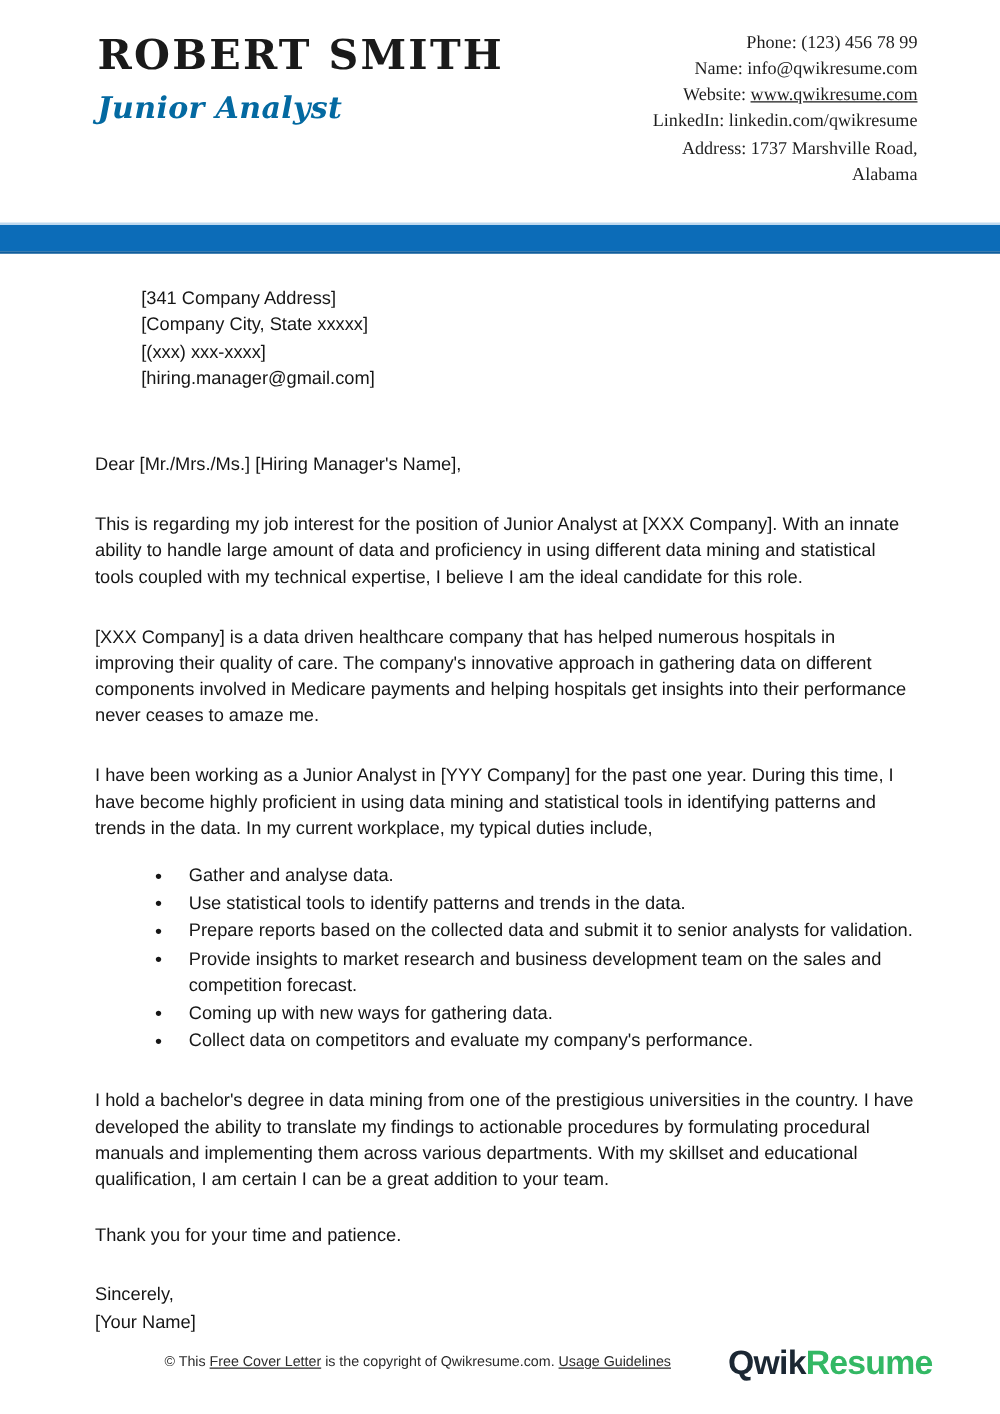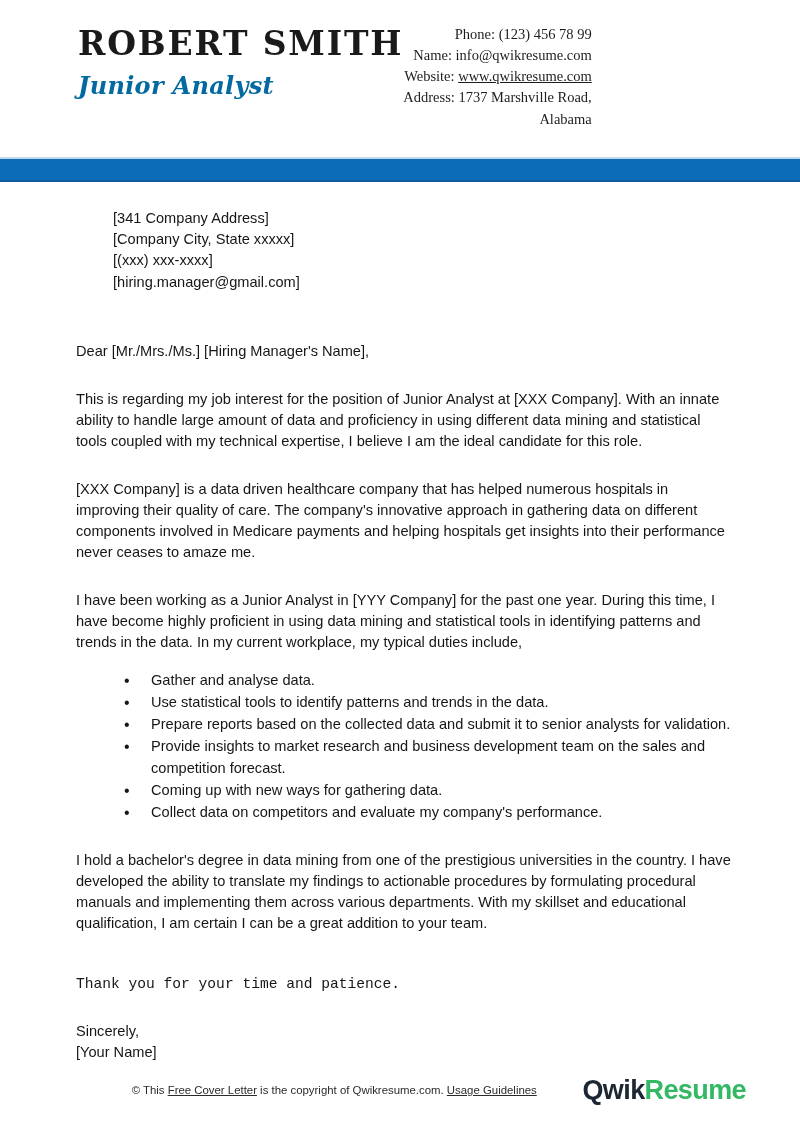--- a/index.html
+++ b/index.html
@@ -17,21 +17,21 @@
     height: 1131px;
     background: #ffffff;
     overflow: hidden;
     box-sizing: border-box;
   }
 
   
   .header {
     display: flex;
     align-items: flex-start;
-    justify-content: flex-start;
+    justify-content: space-between;
     padding: 22px 66px 0 78px;
     box-sizing: border-box;
   }
   .identity {
     padding-top: 4px;
   }
   .full-name {
     font-family: "DejaVu Serif", "Liberation Serif", serif;
     font-size: 33px;
     font-weight: 700;
@@ -125,22 +125,21 @@
   }
   .duty-list li .bullet-mark {
     position: absolute;
     left: 0;
     top: -1px;
     font-size: 16px;
     line-height: 1.45;
     color: #161616;
   }
   .closing-thanks {
-    margin-top: 40px;
-    font-family: Liberation Mono, monospace;
+    margin-top: 24px;
   }
   .signoff {
     margin-top: 26px;
   }
   .signoff div {
     line-height: 1.46;
   }
 
   
   .footer {
@@ -186,20 +185,21 @@
   <div class="header">
     <div class="identity">
       <div class="full-name">ROBERT SMITH</div>
       <div class="job-title">Junior Analyst</div>
     </div>
 
     <div class="contact-block">
       <div class="contact-line">Phone: (123) 456 78 99</div>
       <div class="contact-line">Name: info@qwikresume.com</div>
       <div class="contact-line"><span>Website: </span><span class="link">www.qwikresume.com</span></div>
+      <div class="contact-line">LinkedIn: linkedin.com/qwikresume</div>
       <div class="contact-line">Address: 1737 Marshville Road,</div>
       <div class="contact-line">Alabama</div>
     </div>
   </div>
 
   <div class="blue-bar-wrap">
     <div class="blue-bar-top-hairline"></div>
     <div class="blue-bar"></div>
     <div class="blue-bar-bottom-hairline"></div>
   </div>

